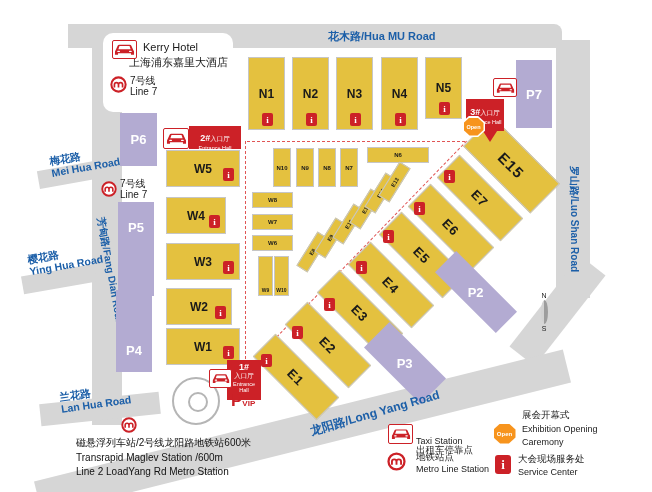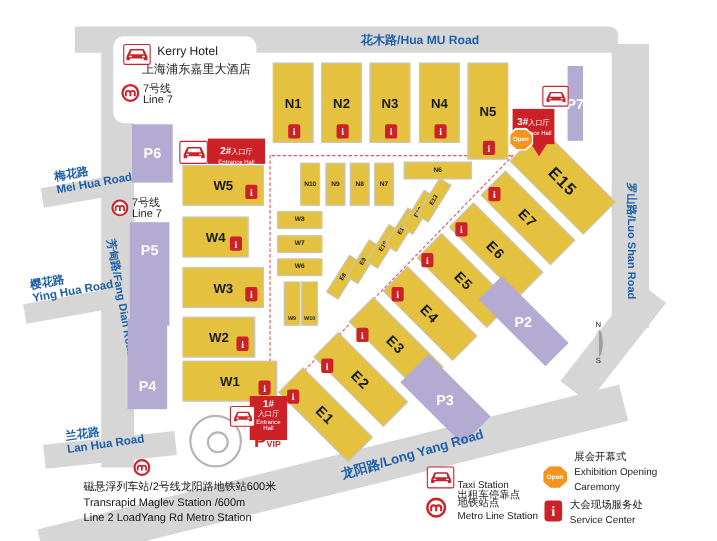--- a/index.html
+++ b/index.html
@@ -134,21 +134,21 @@
       <div class="ibadge" style="left:13px;bottom:3px;">
         <span>i</span>
       </div>
     </div>
   <div class="hall hall-lg" style="left:381px;top:57px;width:37px;height:73px;">
       <span>N4</span>
       <div class="ibadge" style="left:13px;bottom:3px;">
         <span>i</span>
       </div>
     </div>
-  <div class="hall hall-lg" style="left:425px;top:57px;width:37px;height:88px;">
+  <div class="hall hall-lg" style="left:425px;top:57px;width:37px;height:62px;">
       <span>N5</span>
       <div class="ibadge" style="left:13px;bottom:3px;">
         <span>i</span>
       </div>
     </div>
 
   <div class="hall hall-sm" style="left:273px;top:148px;width:18px;height:39px;">
       <span>N10</span>
     </div>
   <div class="hall hall-sm" style="left:296px;top:148px;width:18px;height:39px;">
@@ -181,21 +181,21 @@
       <div class="ibadge" style="right:5px;bottom:5px;">
         <span>i</span>
       </div>
     </div>
   <div class="hall hall-lg" style="left:166px;top:288px;width:66px;height:37px;">
       <span>W2</span>
       <div class="ibadge" style="right:5px;bottom:5px;">
         <span>i</span>
       </div>
     </div>
-  <div class="hall hall-lg" style="left:166px;top:328px;width:86px;height:37px;">
+  <div class="hall hall-lg" style="left:166px;top:328px;width:74px;height:37px;">
       <span>W1</span>
       <div class="ibadge" style="right:5px;bottom:5px;">
         <span>i</span>
       </div>
     </div>
 
   <div class="hall hall-sm" style="left:252px;top:192px;width:41px;height:16px;">
       <span>W8</span>
     </div>
   <div class="hall hall-sm" style="left:252px;top:214px;width:41px;height:16px;">
@@ -279,21 +279,21 @@
 
   <div class="parking" style="left:120px;top:113px;width:37px;height:53px;">
       <span>P6</span>
     </div>
   <div class="parking" style="left:118px;top:202px;width:36px;height:76px;align-items:flex-start;padding-top:18px;">
       <span>P5</span>
     </div>
   <div class="parking" style="left:116px;top:290px;width:36px;height:68px;align-items:flex-end;padding-bottom:14px;">
       <span>P4</span>
     </div>
-  <div class="parking" style="left:516px;top:60px;width:14px;height:68px;">
+  <div class="parking" style="left:516px;top:60px;width:36px;height:68px;">
       <span>P7</span>
     </div>
   <div class="parking" style="left:433px;top:277px;width:86px;height:30px;transform:rotate(45deg);">
       <span style="transform:rotate(-45deg);">P2</span>
     </div>
   <div class="parking" style="left:365px;top:345px;width:80px;height:36px;transform:rotate(45deg);">
       <span style="transform:rotate(-45deg);">P3</span>
     </div>
 
   <div class="taxi" style="left:163px;top:128px;width:24px;height:19px;">

